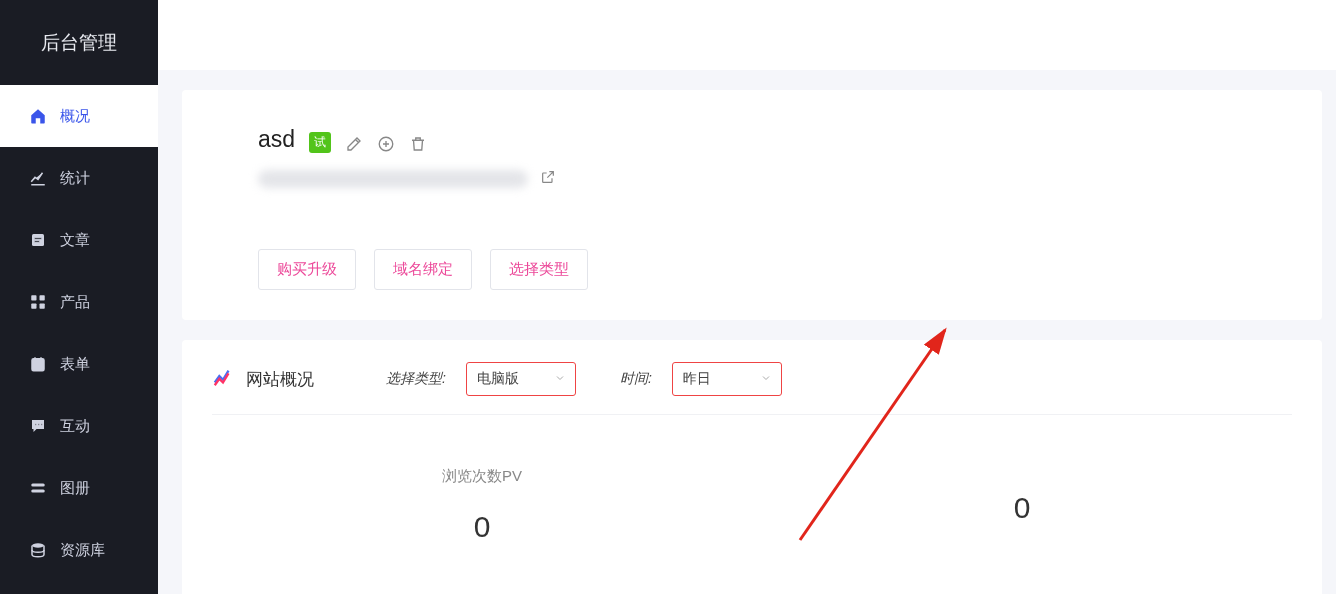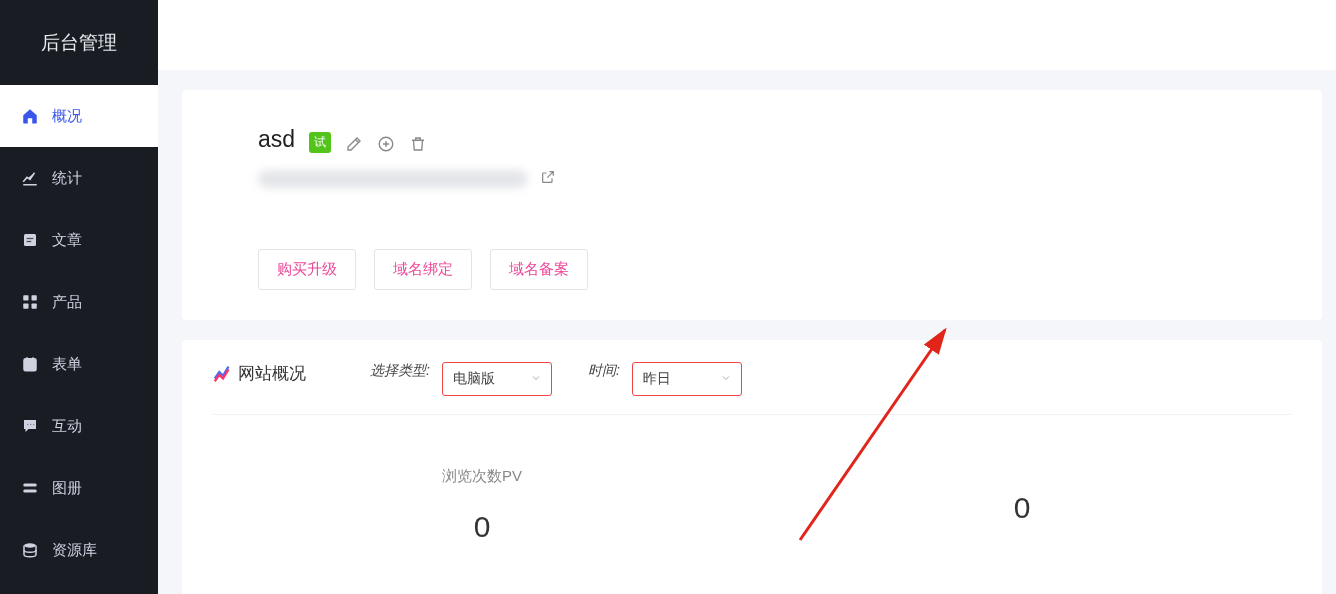--- a/index.html
+++ b/index.html
@@ -1,21 +1,21 @@
 <!DOCTYPE html>
 <html><head>
   <meta charset="utf-8">
   <style>
     * { margin: 0; padding: 0; box-sizing: border-box; }
     body { font-family: -apple-system, "PingFang SC", "Microsoft YaHei", sans-serif; background: #f5f6fa; width: 1336px; height: 594px; overflow: hidden; position: relative; }
     
     .sidebar { position: absolute; left: 0; top: 0; width: 158px; height: 100%; background: #1a1c24; color: #fff; }
     .sidebar-header { height: 85px; display: flex; align-items: center; justify-content: center; font-size: 19px; color: #e8eaf0; }
     .sidebar-menu { list-style: none; }
-    .sidebar-item { display: flex; align-items: center; padding: 0 20px; height: 62px; font-size: 15px; color: #cfd2e0; cursor: pointer; }
+    .sidebar-item { display: flex; align-items: center; padding: 0 28px; height: 62px; font-size: 15px; color: #cfd2e0; cursor: pointer; }
     .sidebar-item.active { background: #fff; color: #3a55ea; }
     .sidebar-item.active .side-icon svg { stroke: #3a55ea; fill: #3a55ea; }
     .side-icon { width: 20px; height: 20px; margin-right: 12px; display: flex; align-items: center; justify-content: center; }
     .side-icon svg { width: 18px; height: 18px; stroke: #cfd2e0; fill: #cfd2e0; }
     
     .main { position: absolute; left: 158px; top: 0; right: 0; bottom: 0; background: #f5f6fa; }
     .topbar { height: 70px; background: #fff; }
     .content { padding: 20px 14px 0 24px; }
     
     .card1 { background: #fff; border-radius: 4px; padding: 30px 40px; display: flex; align-items: flex-start; }
@@ -43,21 +43,21 @@
     .icon-btn svg { width: 18px; height: 18px; stroke: #888; fill: none; stroke-width: 1.8; }
     
     .url-row { margin-top: 16px; display: flex; align-items: center; gap: 12px; }
     .url-blur { width: 270px; height: 18px; border-radius: 9px; background: #e4e5e9; filter: blur(4px); }
     .share-icon svg { width: 16px; height: 16px; stroke: #888; fill: none; stroke-width: 1.8; }
     
     .btn-row { margin-top: 60px; display: flex; gap: 18px; }
     .btn-outline { background: #fff; border: 1px solid #e2e4ea; color: #ec4899; font-size: 15px; padding: 10px 18px; border-radius: 3px; cursor: pointer; }
     
     .card2 { background: #fff; border-radius: 4px; margin-top: 20px; padding: 22px 30px 80px; }
-    .overview-head { display: flex; gap: 4px; border-bottom: 1px solid #f0f1f4; padding-bottom: 18px; }
+    .overview-head { display: flex; align-items: center; gap: 12px; border-bottom: 1px solid #f0f1f4; padding-bottom: 18px; }
     .ov-icon svg { width: 22px; height: 22px; }
     .ov-title { font-size: 17px; color: #333; margin-right: 60px; }
     .sel-label { font-size: 14px; color: #444; margin-right: 8px; font-style: italic; }
     .select-box { position: relative; border: 1px solid #ef4444; border-radius: 3px; width: 110px; height: 34px; display: flex; align-items: center; padding: 0 10px; font-size: 14px; color: #444; cursor: pointer; margin-right: 32px; }
     .chev { position: absolute; right: 9px; top: 50%; transform: translateY(-50%); }
     .chev svg { width: 12px; height: 12px; stroke: #aaa; fill: none; stroke-width: 2; }
     
     .stats-row { display: flex; margin-top: 52px; }
     .stat-col { flex: 1; text-align: center; }
     .stat-label { font-size: 15px; color: #888; }
@@ -173,21 +173,21 @@
         </div>
         <div class="url-row">
           <div class="url-blur"></div>
           <span class="share-icon"><svg viewBox="0 0 24 24">
                 <path d="M14 4h6v6M20 4l-9 9M18 14v5a1 1 0 0 1-1 1H5a1 1 0 0 1-1-1V7a1 1 0 0 1 1-1h5"></path>
               </svg></span>
         </div>
         <div class="btn-row">
           <button class="btn-outline">购买升级</button>
           <button class="btn-outline">域名绑定</button>
-          <button class="btn-outline">域名备案</button>
+          <button class="btn-outline">选择类型</button>
         </div>
       </div>
     </div>
 
     <div class="card2">
       <div class="overview-head">
         <span class="ov-icon"><svg viewBox="0 0 24 24" fill="none" stroke-width="2.5">
               <path d="M3 18l5-7 4 4 6-10" stroke="#4a6df0"></path>
               <path d="M3 21l5-7 4 4 6-10" stroke="#f36"></path>
             </svg></span>

